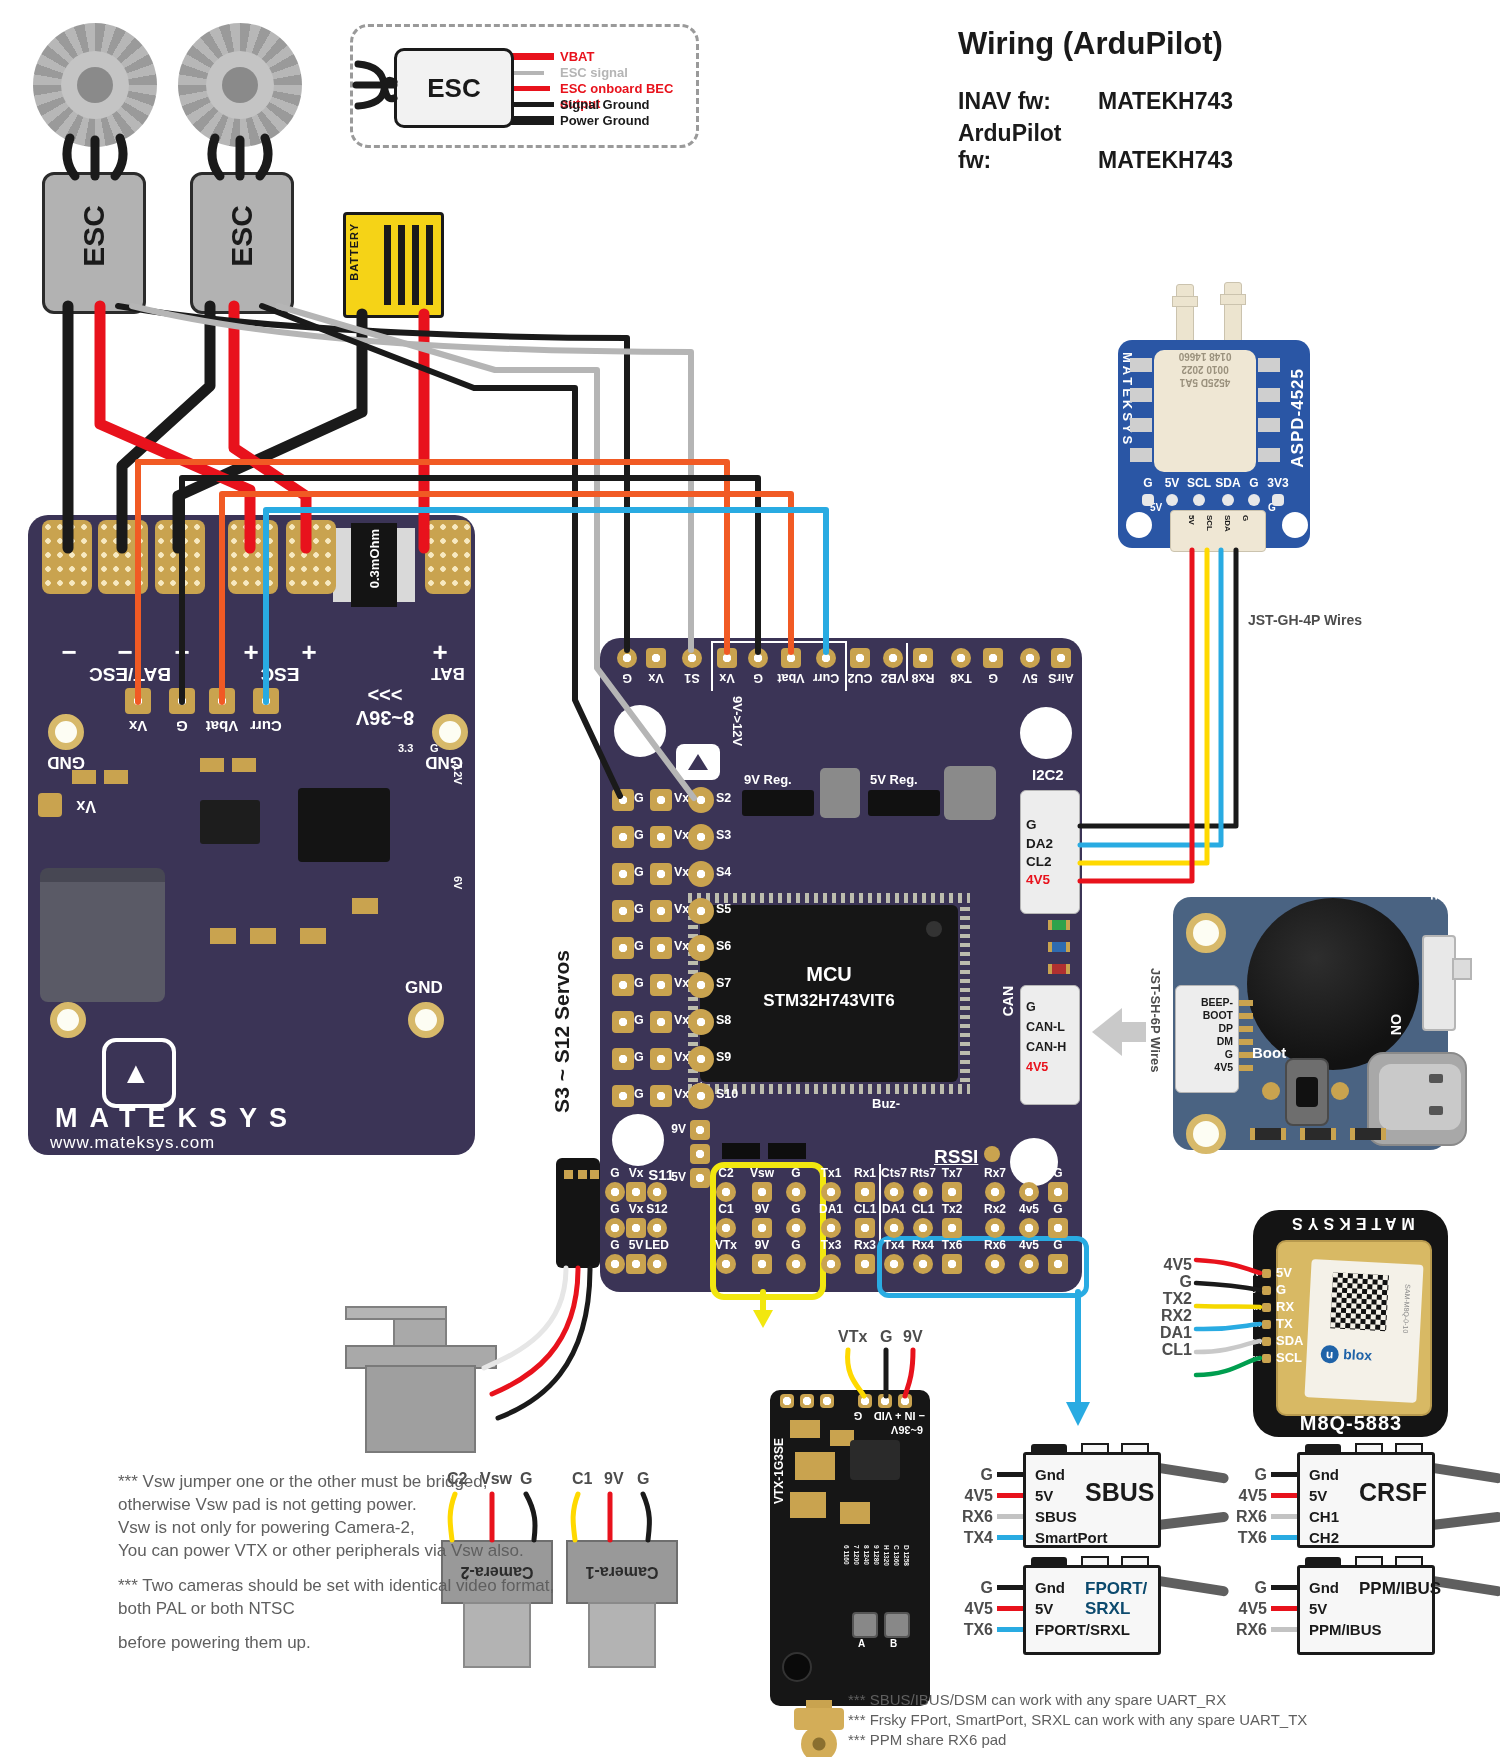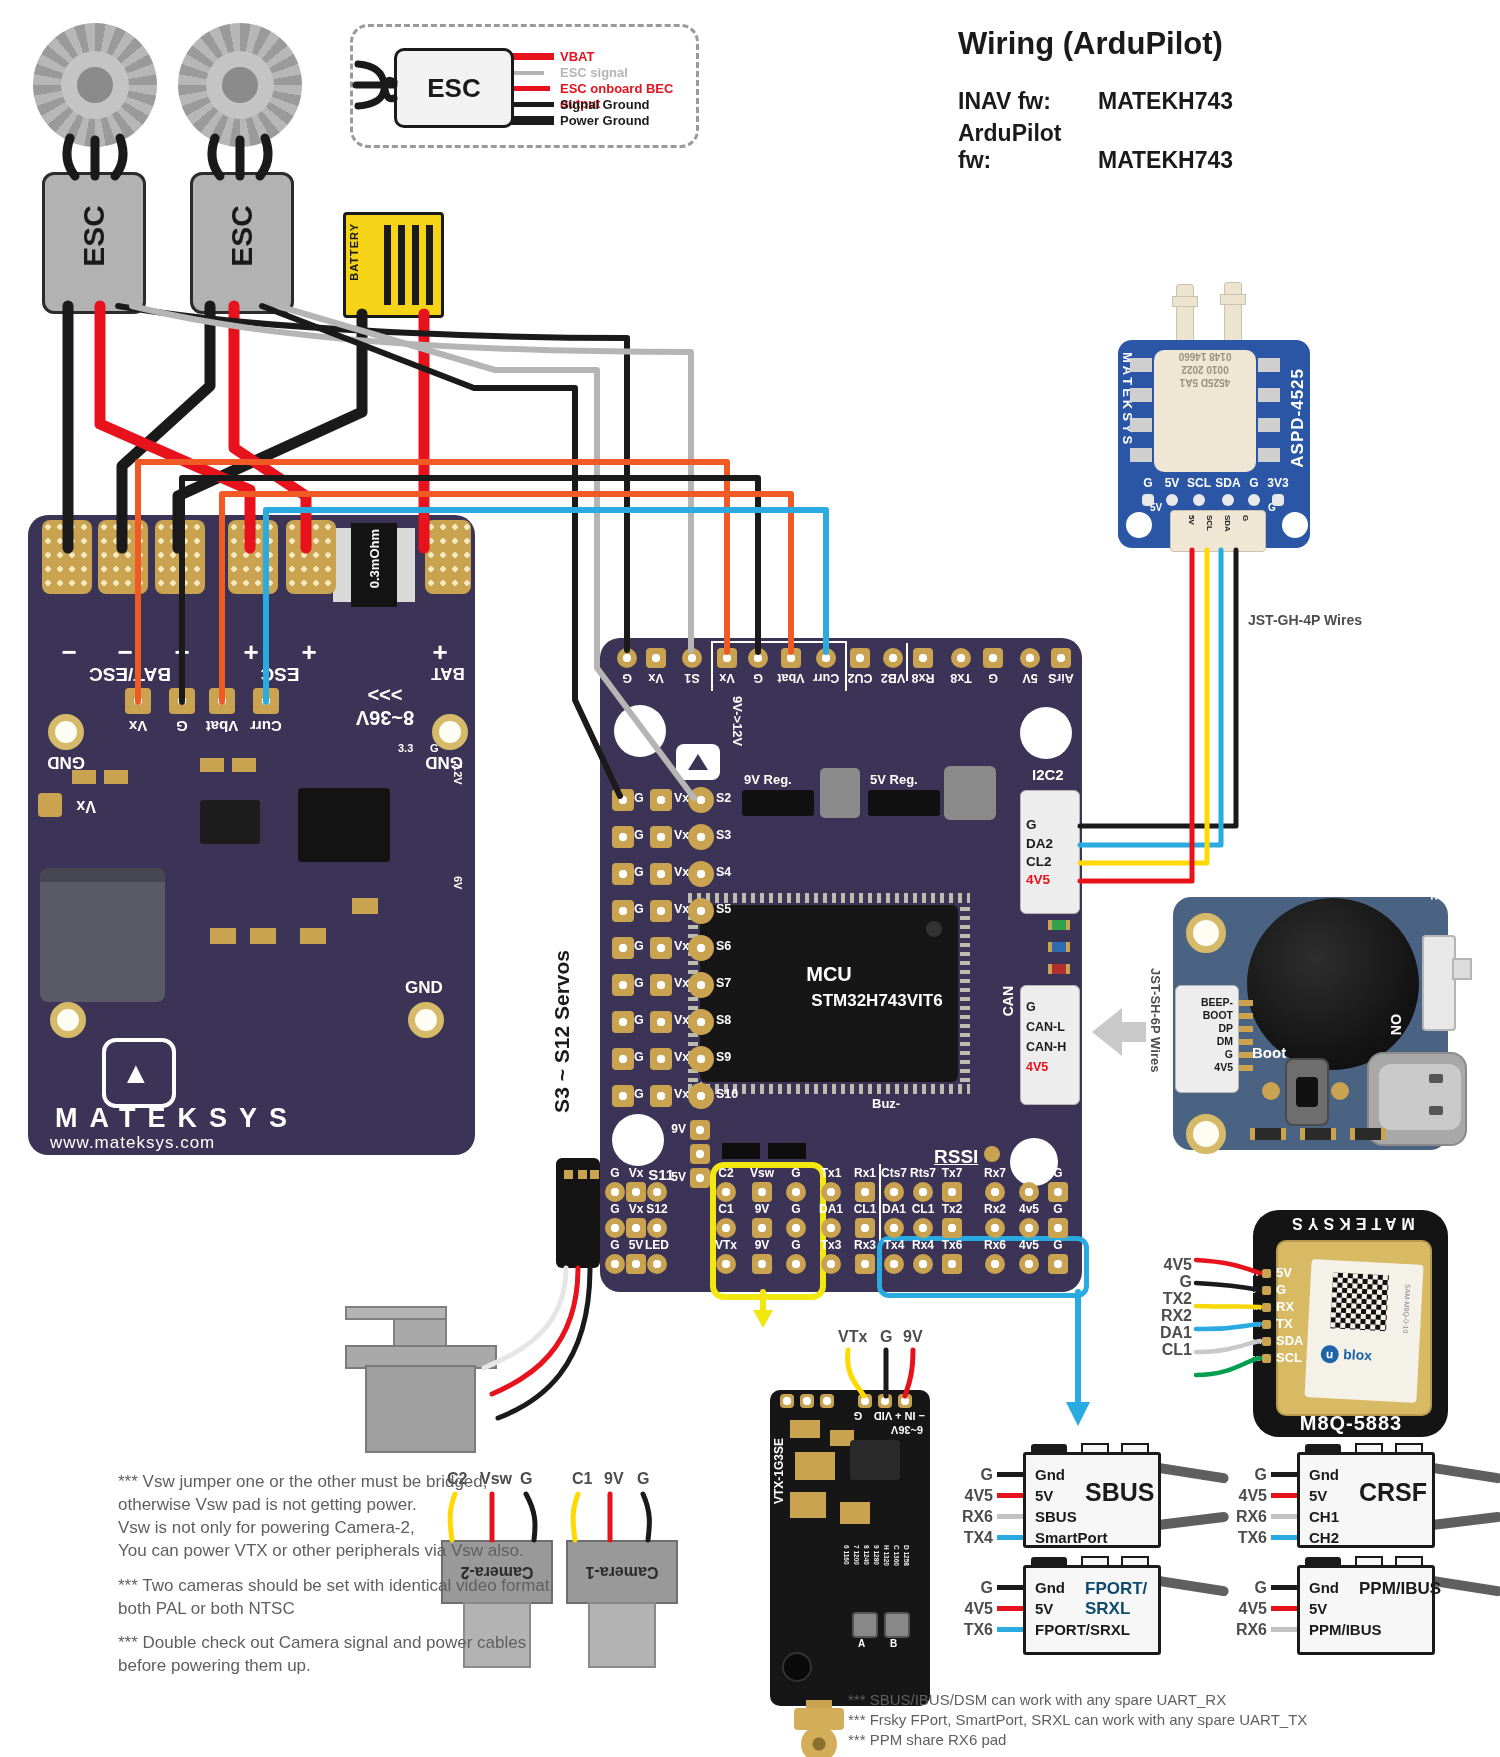--- a/index.html
+++ b/index.html
@@ -128,21 +128,21 @@
   <div class="a" style="left:820px;top:768px;width:40px;height:50px;background:#8a8a8a;border-radius:5px;"></div>
   <div class="a" style="left:944px;top:766px;width:52px;height:54px;background:#8a8a8a;border-radius:6px;"></div>
 
   <div class="a" style="left:688px;top:893px;width:282px;height:10px;background:repeating-linear-gradient(90deg,#bdbdae 0 4px,transparent 4px 9px);"></div>
   <div class="a" style="left:688px;top:1084px;width:282px;height:10px;background:repeating-linear-gradient(90deg,#bdbdae 0 4px,transparent 4px 9px);"></div>
   <div class="a" style="left:688px;top:905px;width:10px;height:177px;background:repeating-linear-gradient(0deg,#bdbdae 0 4px,transparent 4px 9px);"></div>
   <div class="a" style="left:960px;top:905px;width:10px;height:177px;background:repeating-linear-gradient(0deg,#bdbdae 0 4px,transparent 4px 9px);"></div>
   <div class="a" style="left:700px;top:905px;width:258px;height:177px;background:#161616;border-radius:6px;">
     <div class="a rnd" style="left:226px;top:16px;width:16px;height:16px;background:#333;"></div>
     <div class="a f ctr" style="left:0;top:58px;width:258px;font-size:20px;">MCU</div>
-    <div class="a f ctr" style="left:0;top:86px;width:258px;font-size:17px;padding-left:48px;">STM32H743VIT6</div>
+    <div class="a f ctr" style="left:0;top:86px;width:258px;font-size:17px;">STM32H743VIT6</div>
   </div>
 
   <div class="a f" style="left:1032px;top:766px;font-size:15px;">I2C2</div>
   <div class="a conn" style="left:1020px;top:790px;width:58px;height:122px;"></div>
   <div class="a f vup" style="left:1000px;top:986px;font-size:14px;">CAN</div>
   <div class="a conn" style="left:1020px;top:985px;width:58px;height:118px;"></div>
 
   <div class="a" style="left:1048px;top:920px;width:22px;height:10px;background:linear-gradient(90deg,#c9a34f 0 4px,#2fa24b 4px 18px,#c9a34f 18px);"></div>
   <div class="a" style="left:1048px;top:942px;width:22px;height:10px;background:linear-gradient(90deg,#c9a34f 0 4px,#2f6bb0 4px 18px,#c9a34f 18px);"></div>
   <div class="a" style="left:1048px;top:964px;width:22px;height:10px;background:linear-gradient(90deg,#c9a34f 0 4px,#b03030 4px 18px,#c9a34f 18px);"></div>
@@ -696,19 +696,18 @@
       <div>*** Vsw jumper one or the other must be bridged,</div>
       <div>otherwise Vsw pad is not getting power.</div>
       <div>Vsw is not only for powering Camera-2,</div>
       <div>You can power VTX or other peripherals via Vsw also.</div>
     </div>
     <div class="a note" style="left: 118px; top: 1574px; width: 560px;">
       <div>*** Two cameras should be set with identical video format,</div>
       <div>both PAL or both NTSC</div>
     </div>
     <div class="a note" style="left: 118px; top: 1631px; width: 560px;">
-      <div>*** Double check out Camera signal and power cables</div>
       <div>before powering them up.</div>
     </div>
     <div class="a note" style="left: 848px; top: 1690px; width: 560px; font-size: 15px; line-height: 20px;">*** SBUS/IBUS/DSM can work with any spare UART_RX</div>
     <div class="a note" style="left: 848px; top: 1710px; width: 560px; font-size: 15px; line-height: 20px;">*** Frsky FPort, SmartPort, SRXL can work with any spare UART_TX</div>
     <div class="a note" style="left: 848px; top: 1730px; width: 560px; font-size: 15px; line-height: 20px;">*** PPM share RX6 pad</div>
   </div>
 
 </body></html>

